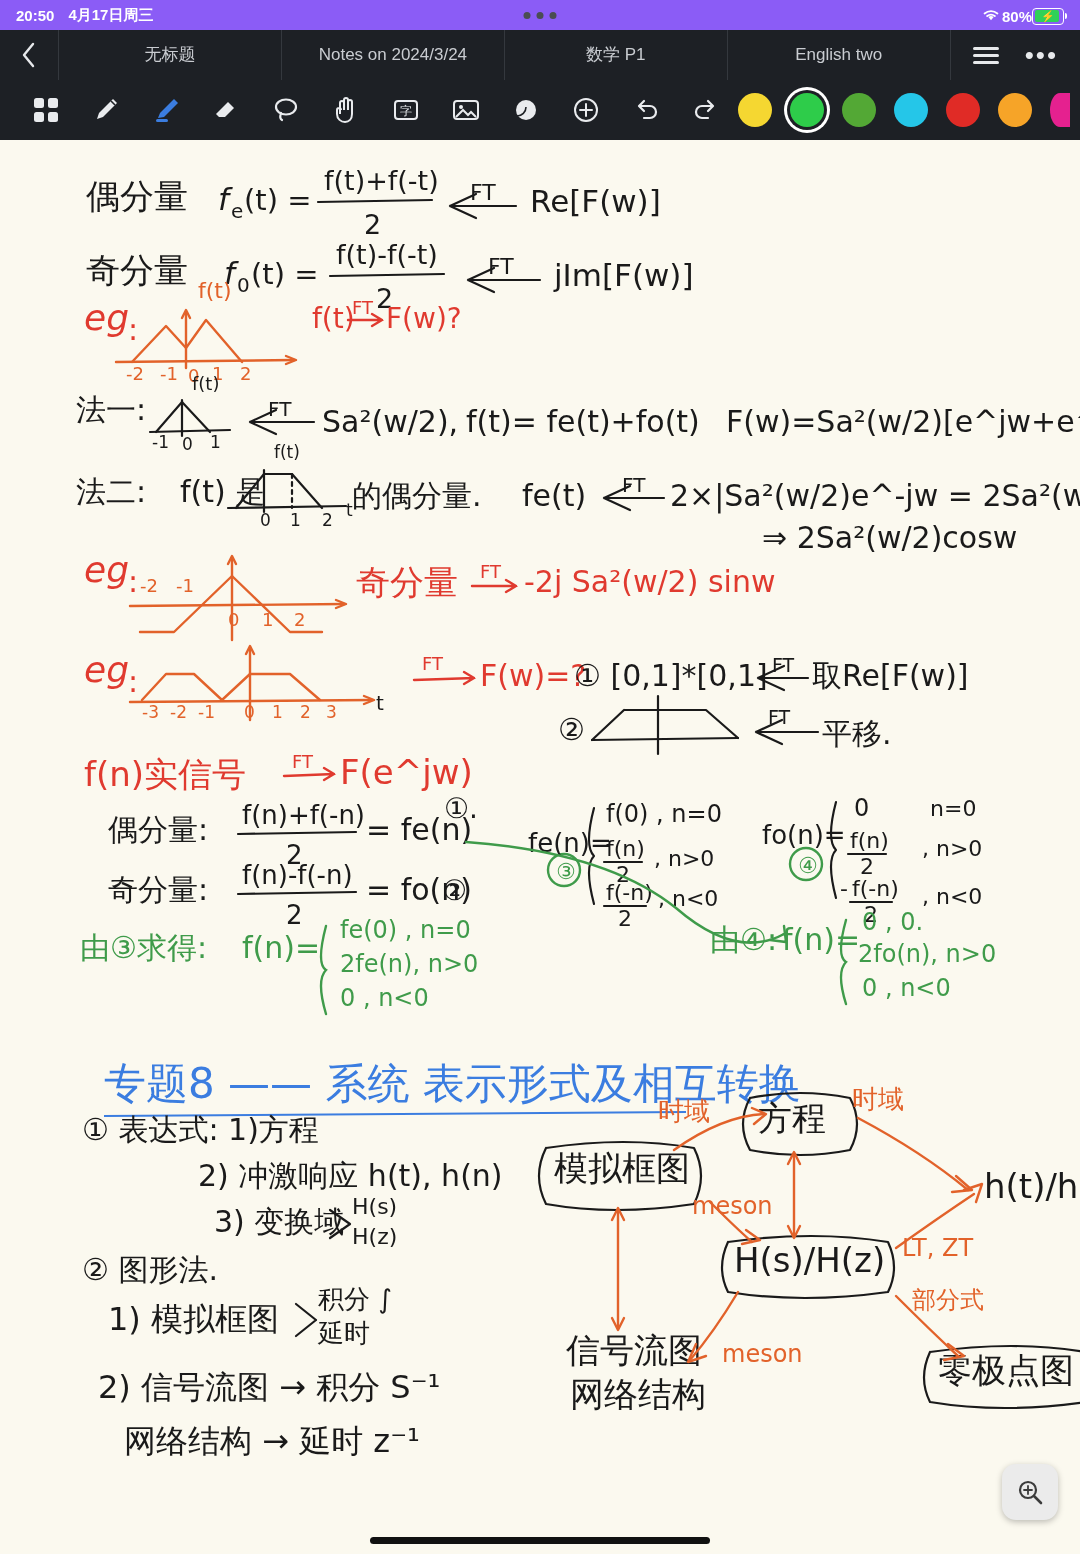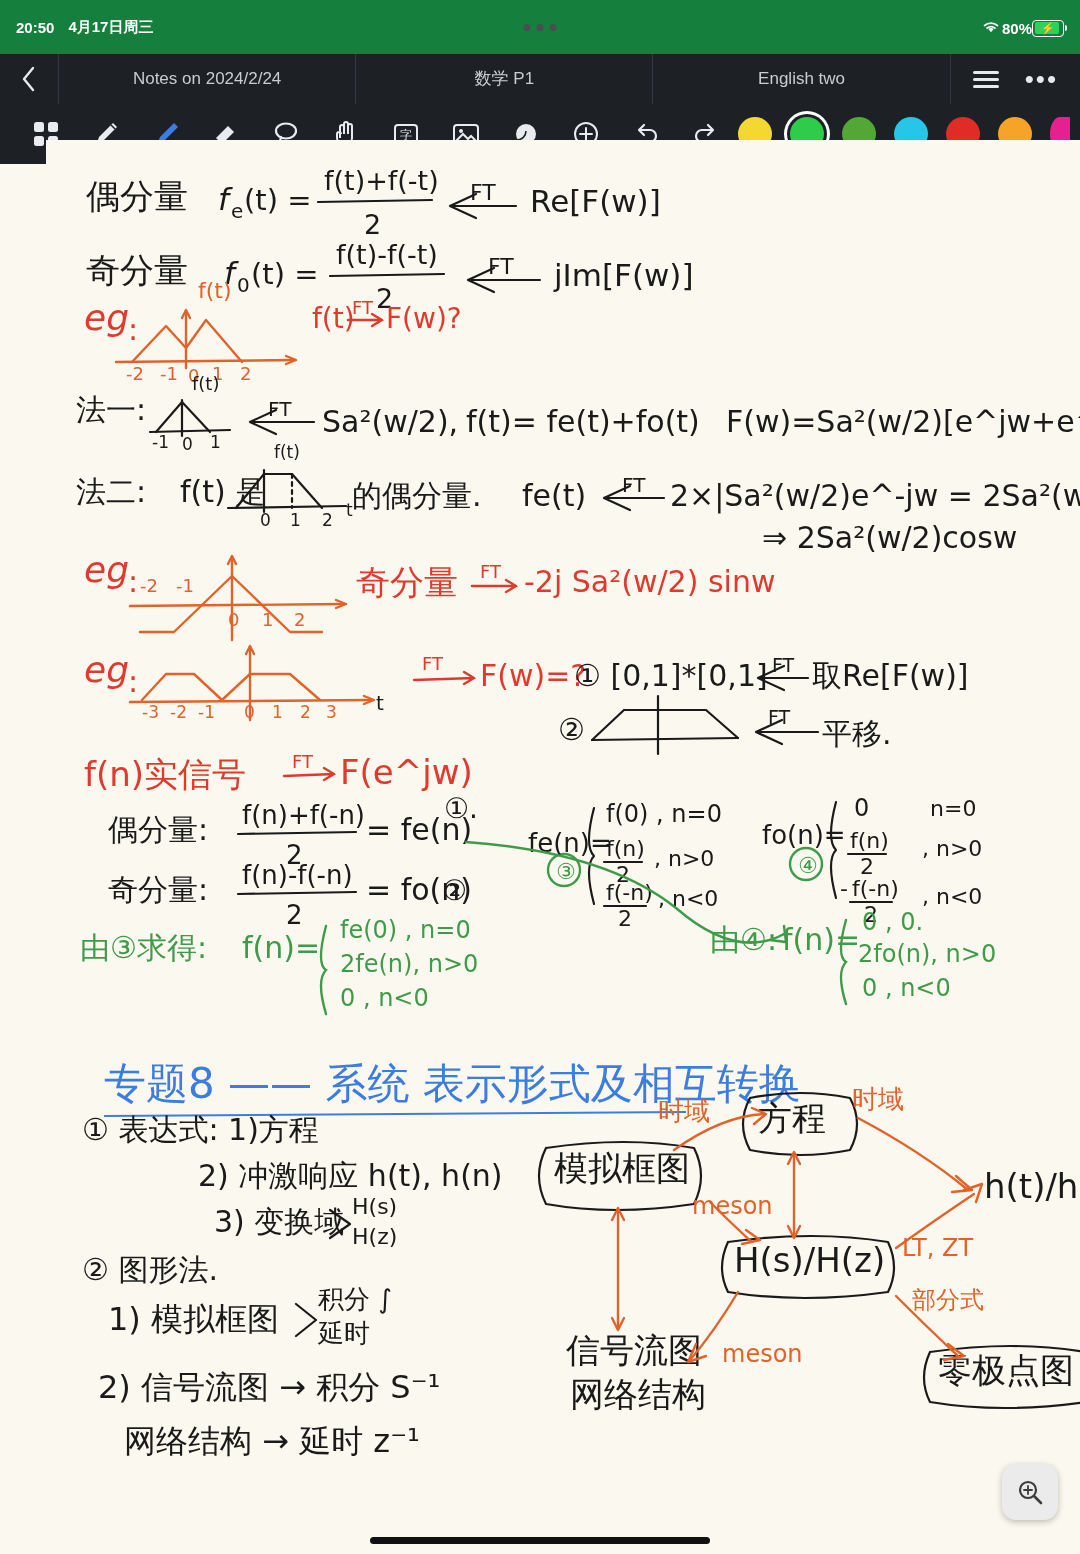--- a/index.html
+++ b/index.html
@@ -5,23 +5,23 @@
   html,body{margin:0;padding:0;}
   body{
     width:1080px;height:1554px;
     background:#fbf9ef;
     font-family:"Liberation Sans", sans-serif;
     overflow:hidden;
     position:relative;
   }
   
   .statusbar{
-    height:30px;background:#15803d;color:#fff;
+    height:30px;background:#8b5cf6;color:#fff;
     display:flex;align-items:center;justify-content:space-between;
-    padding:12px 16px;font-size:15px;font-weight:600;
+    padding:0 16px;font-size:15px;font-weight:600;
     position:relative;
   }
   .sb-left{display:flex;align-items:center;gap:14px;}
   .sb-right{display:flex;align-items:flex-end;}
   .sb-dots{position:absolute;left:50%;transform:translateX(-50%);
     display:flex;gap:6px;align-items:center;}
   .sb-dots i{width:7px;height:7px;border-radius:50%;background:#4a4d52;display:block;}
   .wifi{display:inline-block;}
   .batt{
     width:30px;height:15px;border:1.6px solid #fff;border-radius:4px;
@@ -107,21 +107,22 @@
   </div>
 </div>
 
 <div class="tabbar">
   <div class="back-btn">
     <svg width="16" height="26" viewBox="0 0 16 26">
         <path d="M12 2L3 13l9 11" stroke="#e7e9ec" stroke-width="2.4" fill="none" stroke-linecap="round" stroke-linejoin="round"></path>
       </svg>
   </div>
   <div class="tabs">
-    <div class="tab">Notes on 2024/2/24</div>
+    <div class="tab">无标题</div>
+    <div class="tab">Notes on 2024/3/24</div>
     <div class="tab">数学 P1</div>
     <div class="tab">English two</div>
   </div>
   <div class="tab-actions">
     <div class="icon-list">
         <span></span>
         <span></span>
         <span></span>
       </div>
     <div class="icon-more">•••</div>

